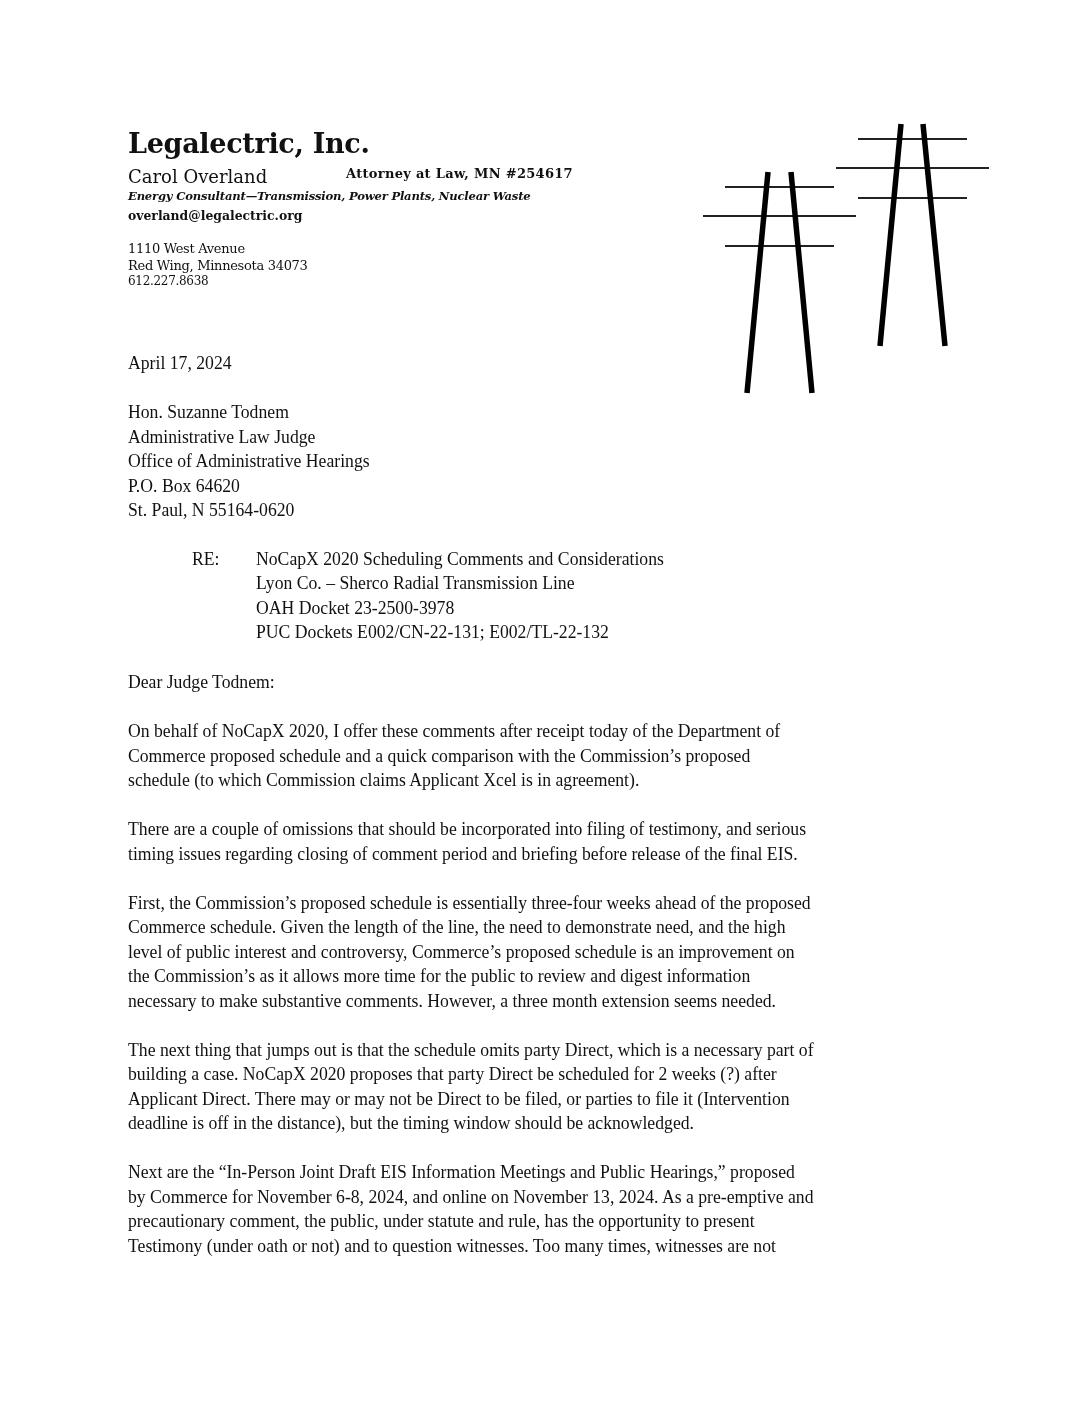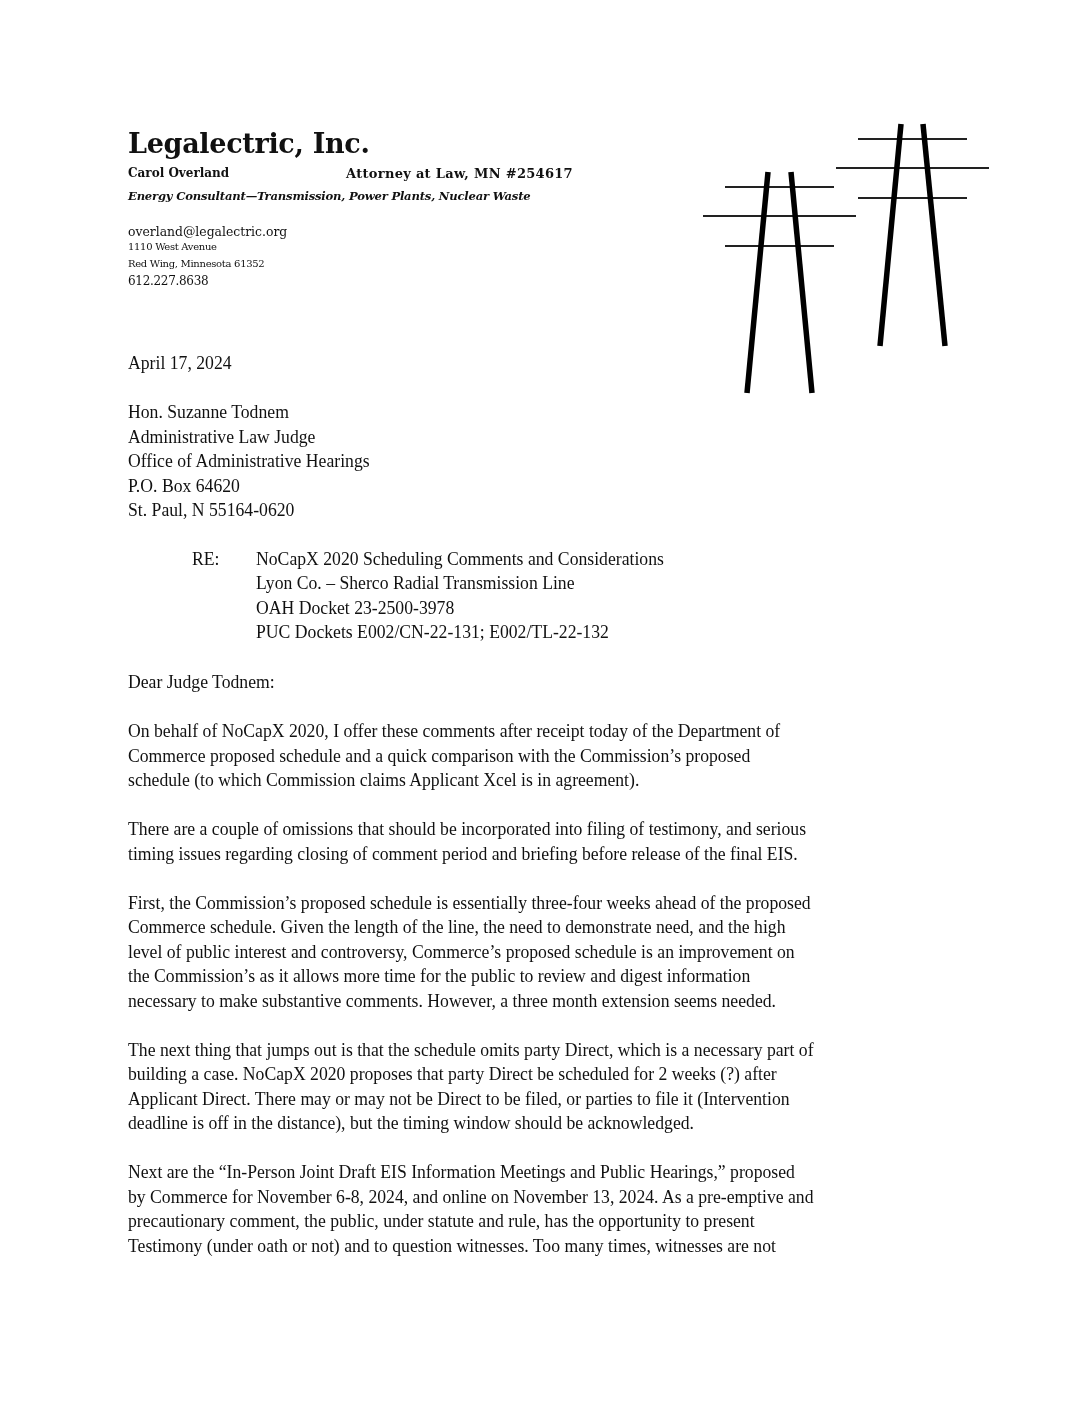--- a/index.html
+++ b/index.html
@@ -1,44 +1,44 @@
 <!DOCTYPE html>
 <html><head>
 <meta charset="utf-8">
 <style>
   html, body { margin: 0; padding: 0; background: #ffffff; }
   body { width: 1088px; height: 1408px; position: relative; overflow: hidden; color: #111; }
   .page { position: absolute; left: 0; top: 0; width: 1088px; height: 1408px; background: #fff; text-align: right; }
   .lh { position: absolute; font-family: "DejaVu Serif", "Liberation Serif", serif; white-space: nowrap; color: #111; }
   .company { left: 128px; top: 128px; font-size: 27px; font-weight: bold; letter-spacing: -0.3px; }
-  .name { left: 128px; top: 166px; font-size: 12px; font-weight: bold; }
+  .name { left: 128px; top: 166px; font-size: 18px; font-weight: normal; }
   .attorney { left: 346px; top: 166px; font-size: 13px; font-weight: bold; letter-spacing: 0.3px; }
   .consult { left: 128px; top: 189px; font-size: 11.6px; font-weight: bold; letter-spacing: -0.2px; font-style: italic; }
-  .email { left: 128px; top: 224px; font-size: 12.4px; font-weight: normal; }
-  .addr { left: 128px; font-size: 10px; letter-spacing: -0.3px; }
+  .email { left: 128px; top: 208px; font-size: 12.4px; font-weight: bold; }
+  .addr { left: 128px; font-size: 13px; letter-spacing: -0.3px; }
   .a1 { top: 241px; }
   .a2 { top: 258px; }
   .a3 { top: 274px; font-size: 12px; }
   .txt { position: absolute; left: 128px; font-family: "Liberation Serif", serif; font-size: 19px; line-height: 24px; white-space: nowrap; color: #111; transform-origin: left top; }
   .re-label { position: absolute; left: 192px; font-family: "Liberation Serif", serif; font-size: 19px; white-space: nowrap; }
   .re-line { position: absolute; left: 256px; font-family: "Liberation Serif", serif; font-size: 19px; white-space: nowrap; }
   .logo { position: absolute; left: 700px; top: 115px; width: 300px; height: 290px; }
 </style>
 </head>
 <body>
 
 <div class="page">
 
   <div class="lh company">Legalectric, Inc.</div>
   <div class="lh name">Carol Overland</div>
   <div class="lh attorney">Attorney at Law, MN #254617</div>
   <div class="lh consult">Energy Consultant—Transmission, Power Plants, Nuclear Waste</div>
   <div class="lh email">overland@legalectric.org</div>
   <div class="lh addr a1">1110 West Avenue</div>
-  <div class="lh addr a2">Red Wing, Minnesota  61352</div>
+  <div class="lh addr a2">Red Wing, Minnesota  34073</div>
   <div class="lh addr a3">612.227.8638</div>
 
   <svg class="logo" viewBox="700 115 300 290" width="300" height="290">
     <g stroke="#222" stroke-width="2.2" stroke-linecap="butt">
       <line x1="725" y1="187" x2="834" y2="187"></line>
       <line x1="703" y1="216" x2="856" y2="216"></line>
       <line x1="725" y1="246" x2="834" y2="246"></line>
       <line x1="858" y1="139" x2="967" y2="139"></line>
       <line x1="836" y1="168" x2="989" y2="168"></line>
       <line x1="858" y1="198" x2="967" y2="198"></line>

